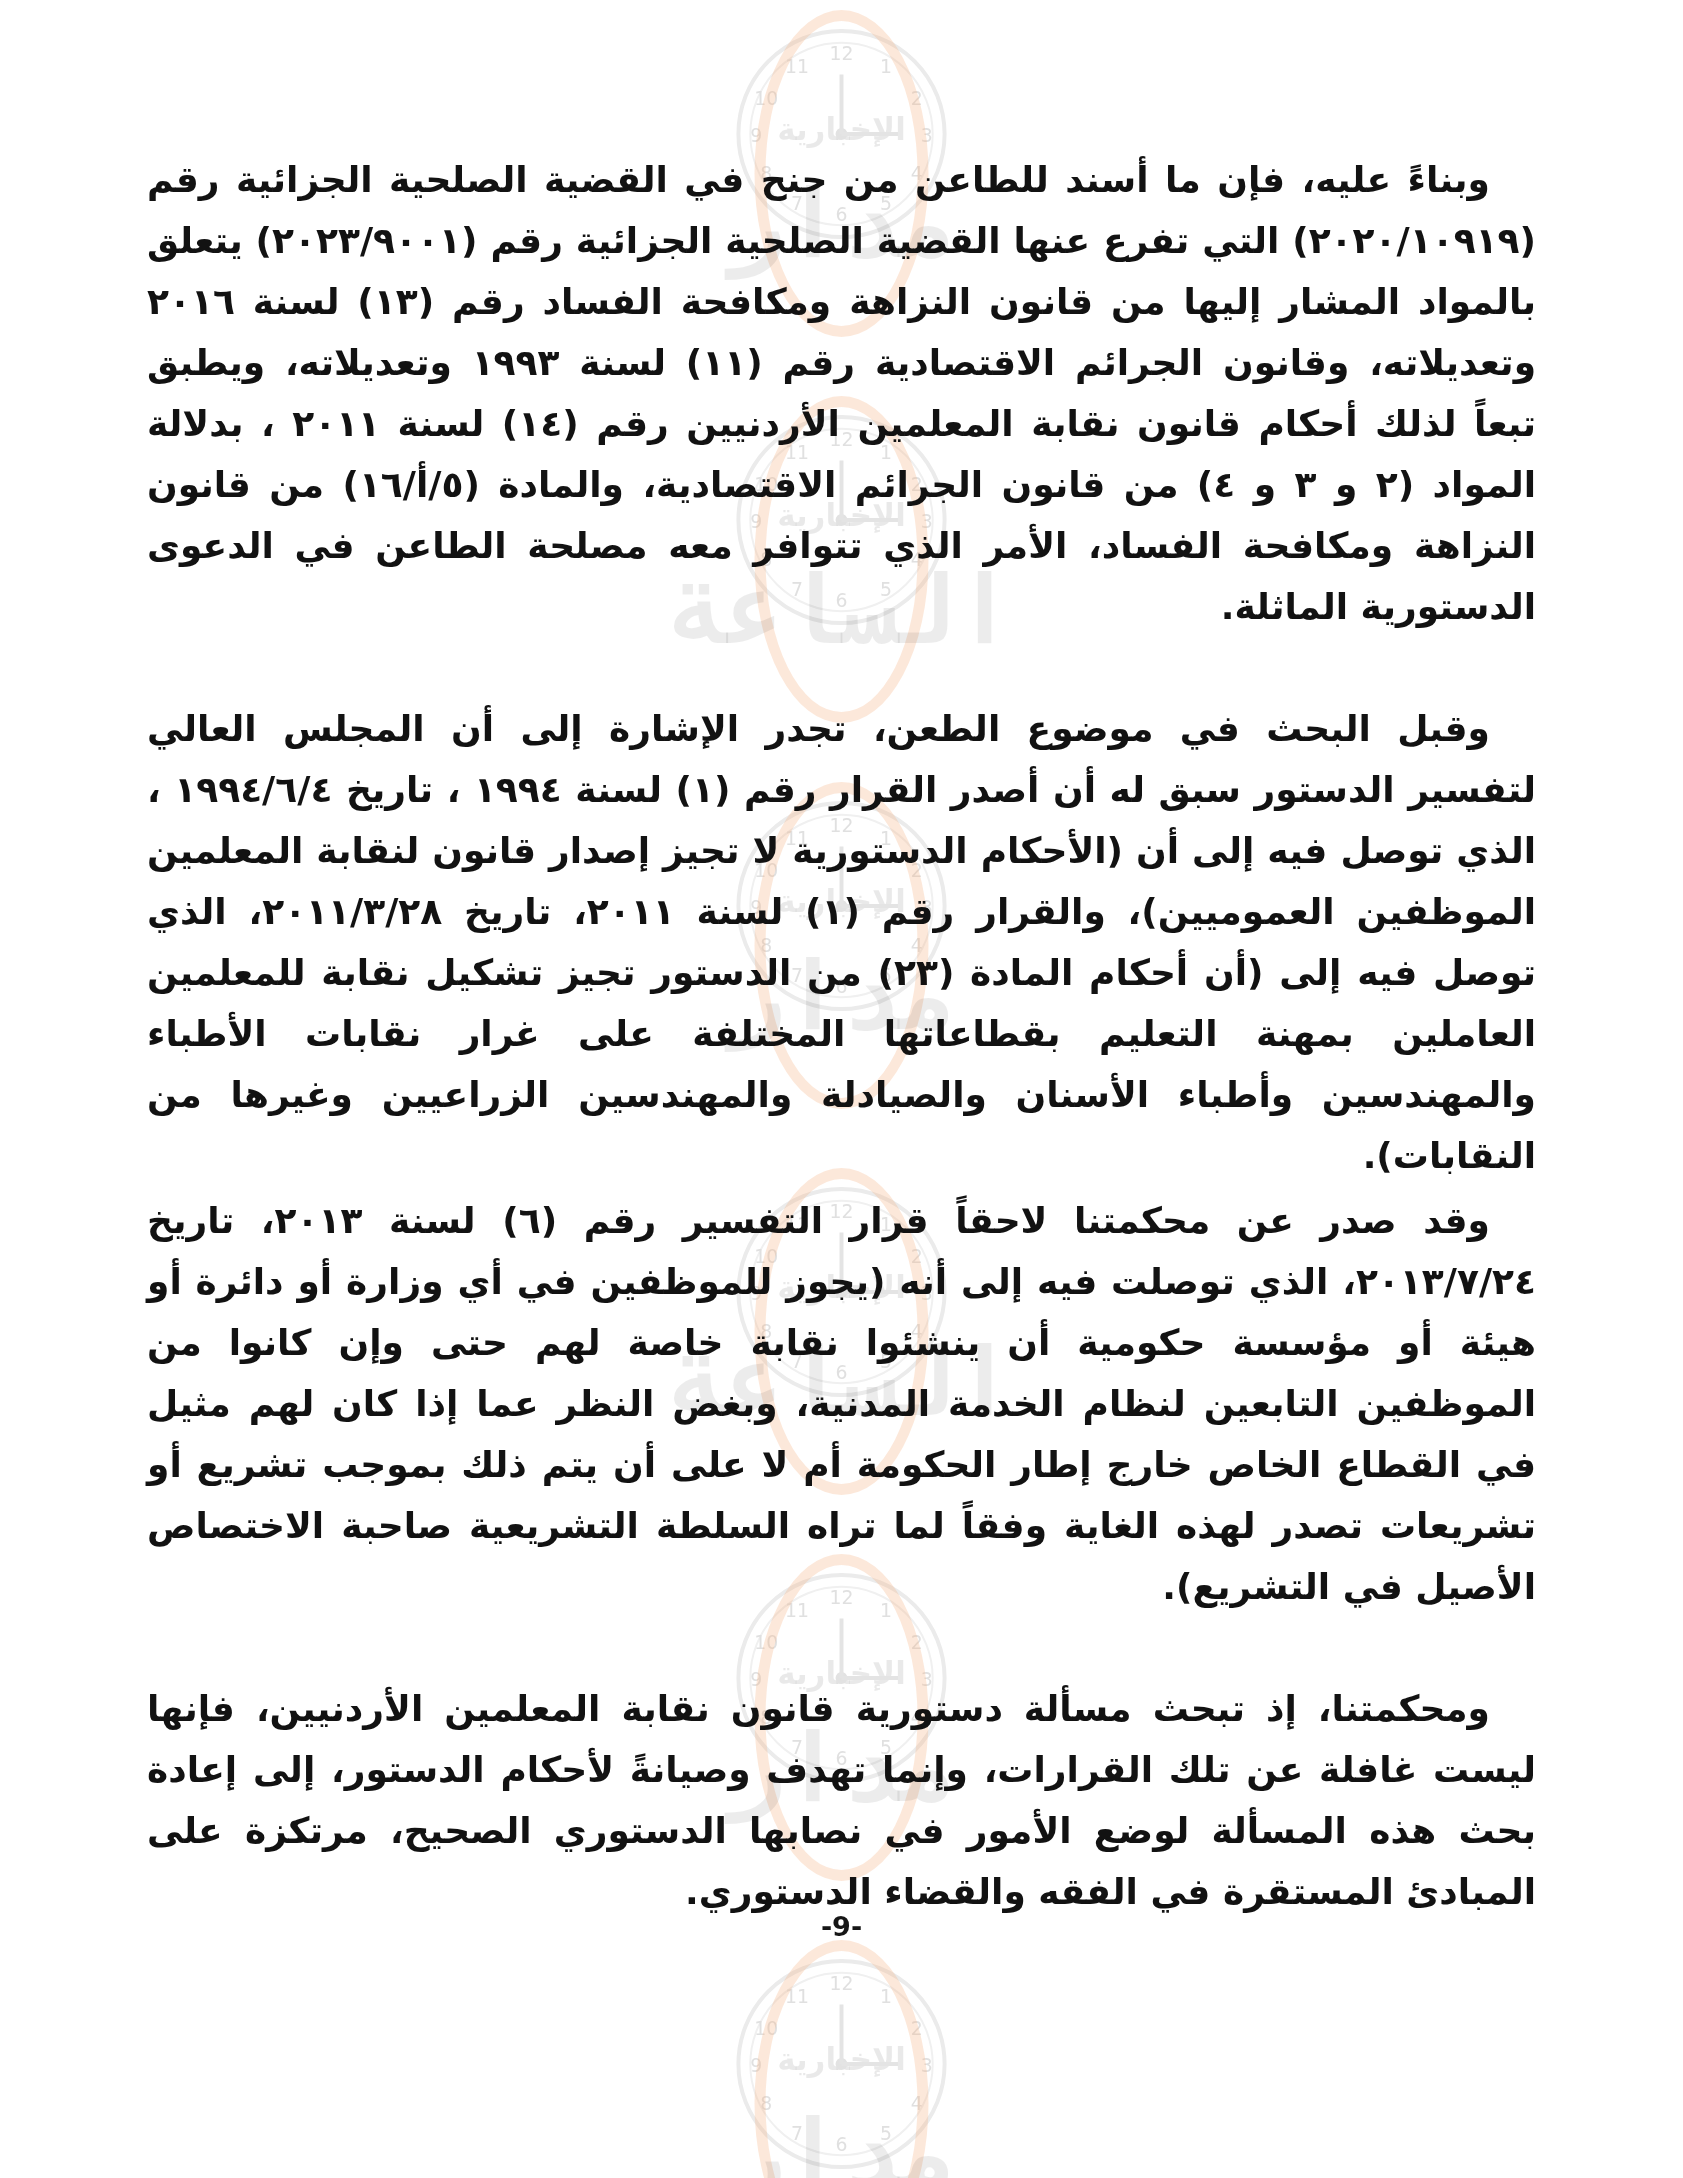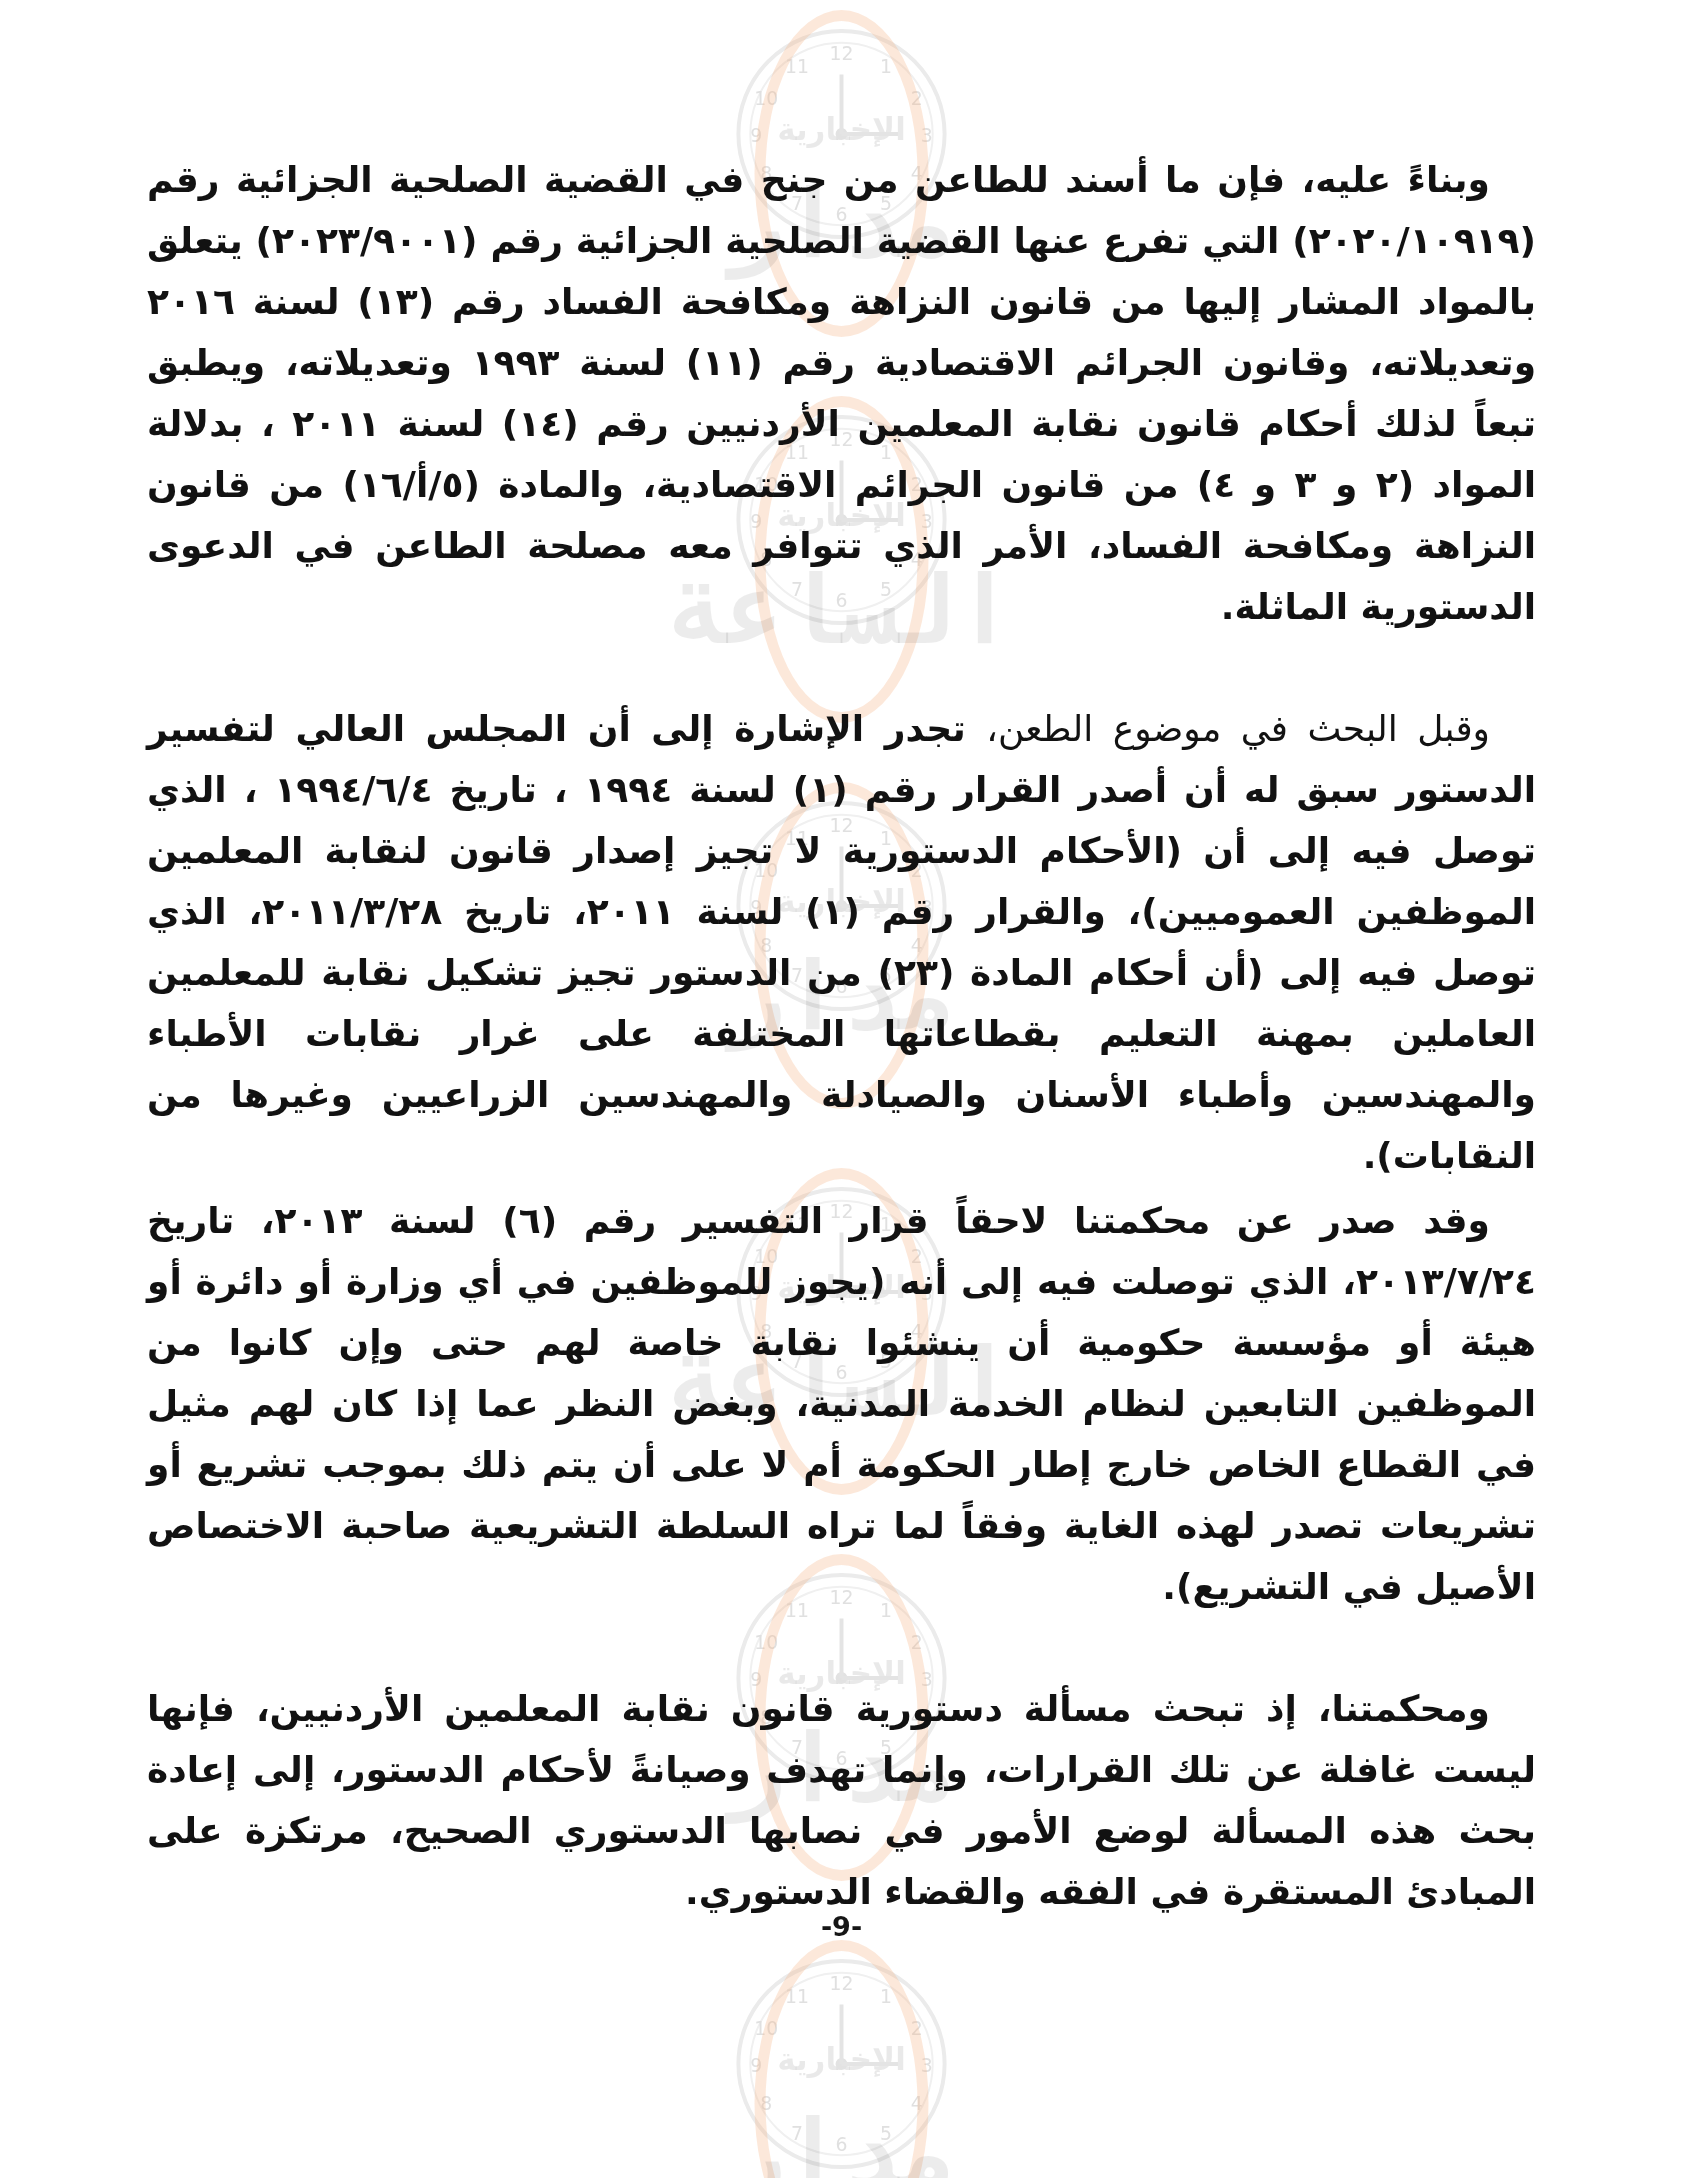--- a/index.html
+++ b/index.html
@@ -90,21 +90,21 @@
     text-align: justify;
     text-justify: inter-word;
     color: #121212;
     font-family: "DejaVu Sans", sans-serif;
     font-weight: 600;
     text-indent: 46px;
   }
   .gap-lg { height: 61px; }
   .gap-sm { height: 4px; }
   b.lead {
-    font-weight: 400;
+    font-weight: 700;
   }
 
   .page-number {
     position: absolute;
     z-index: 2;
     top: 1911px;
     left: 0;
     right: 0;
     text-align: center;
     font-family: "DejaVu Sans", sans-serif;

